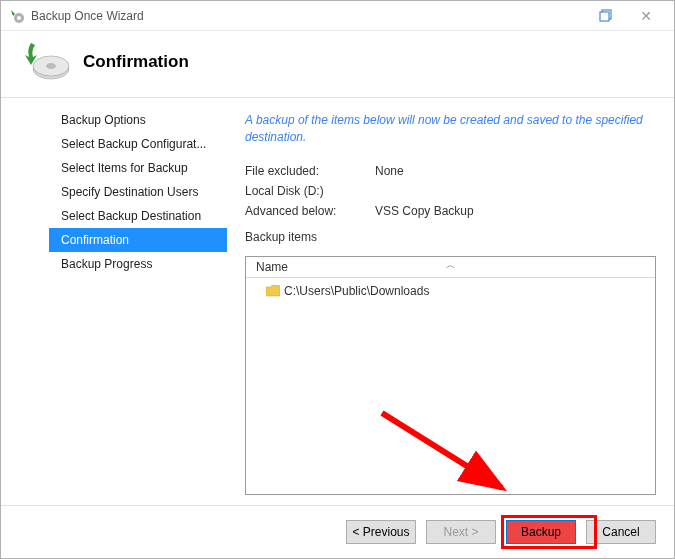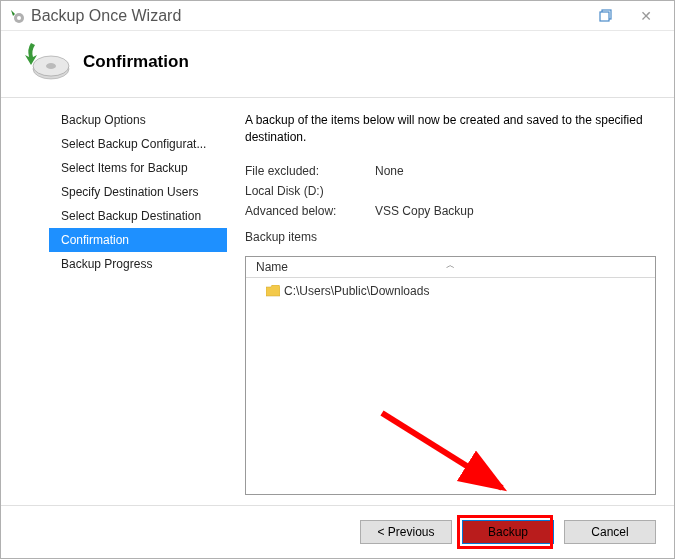--- a/index.html
+++ b/index.html
@@ -1,53 +1,53 @@
 <!DOCTYPE html>
 <html><head>
   <meta charset="utf-8">
   <style>
     * { box-sizing: border-box; margin: 0; padding: 0; font-family: "Segoe UI", Tahoma, sans-serif; font-size: 12px; }
     body { background: #f0f0f0; }
     .window { width: 675px; height: 559px; background: #fff; border: 1px solid #b0b0b0; display: flex; flex-direction: column; }
     .titlebar { height: 30px; background: #fff; display: flex; align-items: center; padding: 0 8px; border-bottom: 1px solid #e8e8e8; }
     .titlebar-icon { width: 16px; height: 16px; margin-right: 6px; }
-    .titlebar-text { flex: 1; color: #555; font-size: 16px; }
+    .titlebar-text { flex: 1; color: #555; font-size: 12px; }
     .titlebar-btns { display: flex; gap: 0; }
     .titlebar-btn { width: 40px; height: 24px; display: flex; align-items: center; justify-content: center; }
     .close-x { font-size: 14px; color: #999; font-weight: 300; }
     .restore-icon svg { width: 14px; height: 14px; }
     
     .header { display: flex; align-items: center; padding: 10px 20px 14px 20px; }
     .header-icon { width: 50px; height: 42px; margin-right: 12px; position: relative; }
     .page-title { font-size: 17px; font-weight: bold; color: #000; }
     
     .body { flex: 1; display: flex; border-top: 1px solid #e0e0e0; overflow: hidden; padding-left: 48px; }
     .sidebar { width: 178px; padding-top: 10px; border-right: 0; }
     .sidebar-item { padding: 5px 12px; color: #222; cursor: default; white-space: nowrap; overflow: hidden; text-overflow: ellipsis; }
     .sidebar-item.selected { background: #1e90ff; color: #fff; }
     
     .main { flex: 1; padding: 14px 18px 10px 18px; display: flex; flex-direction: column; position: relative; }
-    .intro { color: #000000; margin-bottom: 18px; line-height: 1.4; }
+    .intro { color: #3b82f6; margin-bottom: 18px; line-height: 1.4; font-style: italic; }
     .summary-row { display: flex; margin-bottom: 6px; }
     .summary-label { width: 130px; color: #333; }
     .summary-value { color: #333; }
     .backup-items-label { margin-top: 6px; margin-bottom: 12px; color: #333; }
     .items-box { flex: 1; border: 1px solid #999; background: #fff; display: flex; flex-direction: column; }
     .items-header { display: flex; align-items: center; border-bottom: 1px solid #d8d8d8; padding: 3px 10px; background: #fff; position: relative; }
     .items-header-name { color: #333; }
     .sort-caret { position: absolute; left: 50%; top: 2px; transform: translateX(-50%); font-size: 9px; color: #666; }
     .items-body { flex: 1; padding: 6px 10px; }
     .item-row { display: flex; align-items: center; gap: 4px; padding-left: 10px; }
     .folder-icon { width: 14px; height: 12px; }
     .item-path { color: #333; }
     
     .footer { border-top: 1px solid #e0e0e0; padding: 14px 18px; display: flex; justify-content: flex-end; gap: 10px; position: relative; }
-    .btn { width: 92px; height: 24px; border: 1px solid #adadad; background: #e1e1e1; display: flex; align-items: center; justify-content: center; cursor: default; color: #000; }
+    .btn { width: 70px; height: 24px; border: 1px solid #adadad; background: #e1e1e1; display: flex; align-items: center; justify-content: center; cursor: default; color: #000; }
     .btn.disabled { color: #9a9a9a; }
-    .btn.primary { border: 1px solid #0078d7; background: #b91c1c; }
+    .btn.primary { border: 1px solid #0078d7; background: #ef4444; }
     .highlight-box { position: absolute; border: 3px solid #ff0000; pointer-events: none; }
     
     .arrow-svg { position: absolute; pointer-events: none; }
   </style>
 </head>
 <body>
 
 <div class="window">
 
   <div class="titlebar">
@@ -138,20 +138,23 @@
         <line x1="5" y1="5" x2="125" y2="80" stroke="#ff0000" stroke-width="6" marker-end="url(#ah)"></line>
       </svg>
 
     </div>
   </div>
 
   <div class="footer">
     <div class="btn">
         <span>&lt;  Previous</span>
       </div>
+    <div class="btn disabled">
+        <span>Next  &gt;</span>
+      </div>
     <div style="position:relative;">
       <div class="btn primary">
           <span>Backup</span>
         </div>
       <div class="highlight-box" style="left:-5px; top:-5px; width:96px; height:34px;"></div>
     </div>
     <div class="btn">
         <span>Cancel</span>
       </div>
   </div>

